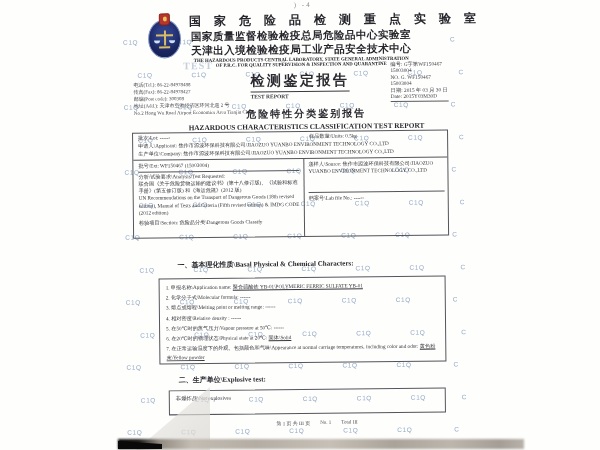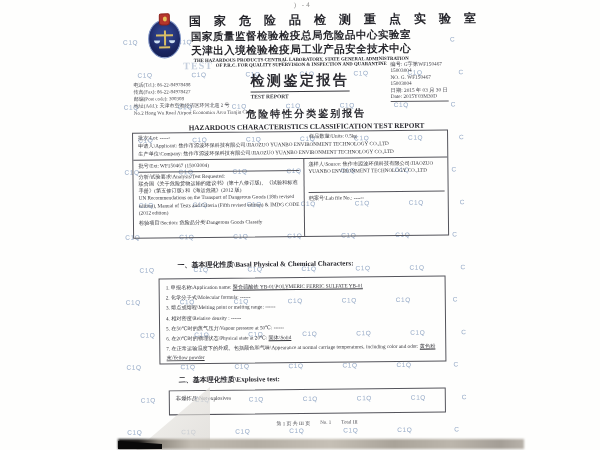--- a/index.html
+++ b/index.html
@@ -274,21 +274,21 @@
     <div class="pbox">
       <div class="p-item"><span>1.  申报名称\Application name: </span><span class="u">聚合硫酸铁 YB-01\POLYMERIC FERRIC SULFATE YB-01</span></div>
       <div class="p-item"><span>2.  化学分子式\Molecular formula: </span><span>------</span></div>
       <div class="p-item"><span>3.  熔点或熔程\Melting point or melting range: </span><span>------</span></div>
       <div class="p-item"><span>4.  相对密度\Relative density : </span><span>------</span></div>
       <div class="p-item"><span>5.  在50℃时的蒸气压力\Vapour pressure at 50℃: </span><span>------</span></div>
       <div class="p-item"><span>6.  在20℃时的物理状态\Physical state at 20℃: </span><span class="u">固体\Solid</span></div>
       <div class="p-item wrap"><span>7.  在正常运输温度下的外观、包括颜色和气味\Appearance at normal carriage temperatures, including color and odor: </span><span class="u">黄色粉末\Yellow powder</span></div>
     </div>
 
-    <div class="sec-heading sec2-h">二、基本理化性质\Explosive test:</div>
+    <div class="sec-heading sec2-h">二、生产单位\Explosive test:</div>
     <div class="ebox">
       <span>非爆炸品\Not explosives</span>
     </div>
 
     <div class="footer">
       <span>第 1 页  共 III 页</span>
       <span>No. 1</span>
       <span>Total III</span>
     </div>
 

